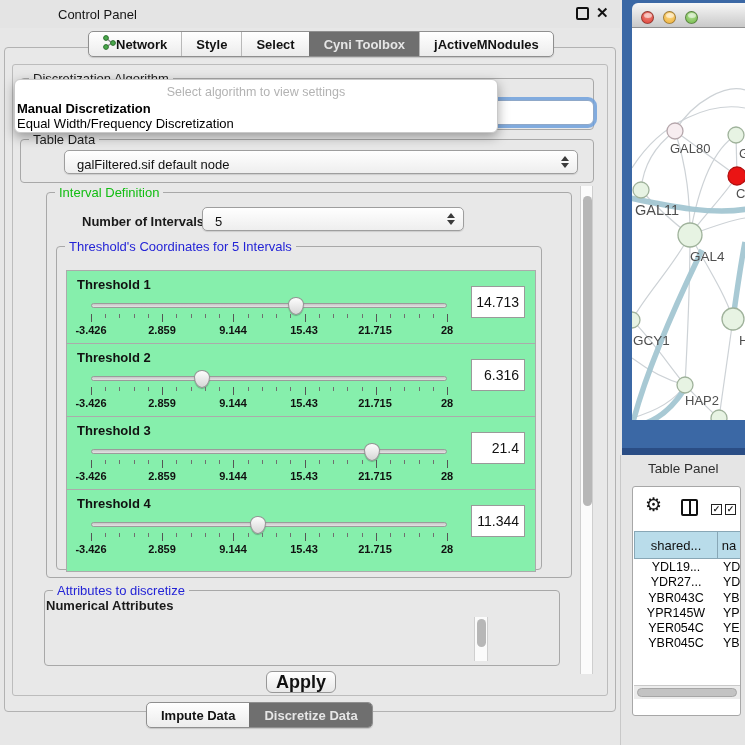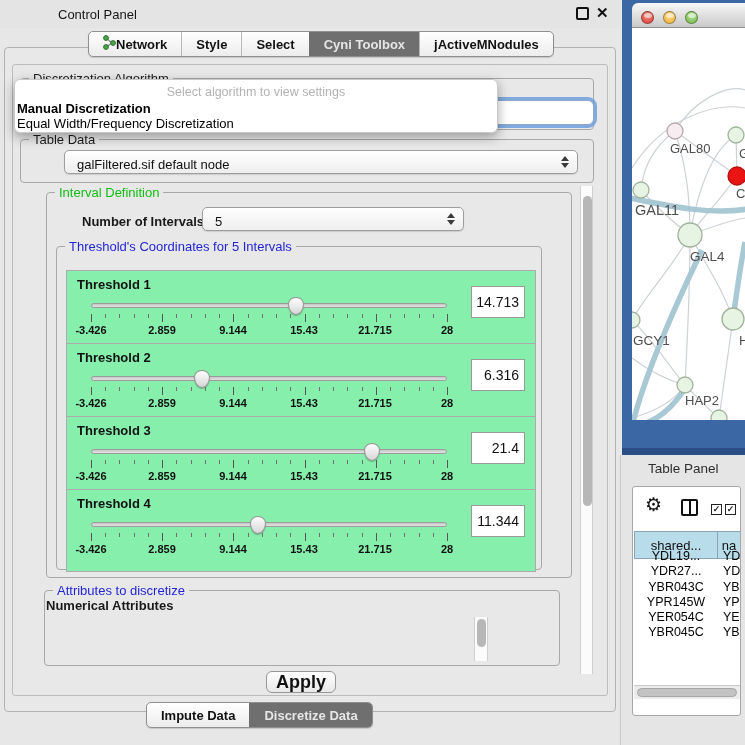--- a/index.html
+++ b/index.html
@@ -82,21 +82,21 @@
   .tp-region { left:620px; top:455px; width:125px; height:290px; background:#e5e5e5; border-left:1px solid #c8c8c8; }
   .tp-title { left:648px; top:461px; font-size:13.5px; color:#2e2e2e; }
   .tp-box { left:632px; top:486px; width:109px; height:230px; background:#fff; border:1px solid #a7a7a7; border-radius:3px; overflow:hidden; }
   .gear { position:absolute; left:12px; top:8px; font-size:19px; color:#141414; line-height:19px; }
   .split-icon { position:absolute; left:48px; top:12px; width:17px; height:17px; border:2px solid #111; border-radius:2px; }
   .split-icon::after { content:""; position:absolute; left:6px; top:0; width:2px; height:13px; background:#111; }
   .chk { position:absolute; top:17px; width:11px; height:11px; border:1.5px solid #222; font-size:9px; line-height:9px; text-align:center; color:#222; font-weight:bold; }
   .tp-header { position:absolute; left:1px; top:44px; width:107px; height:28px; display:flex; }
   .tp-hcell { background:#b9dcea; border:1px solid #88a7b6; border-left:none; display:flex; align-items:center; justify-content:center; font-size:13px; color:#111; }
   .tp-hcell:first-child { border-left:1px solid #88a7b6; }
-  .tp-rows { position:absolute; left:1px; top:62px; width:107px; height:92px; overflow:hidden; }
+  .tp-rows { position:absolute; left:1px; top:73px; width:107px; height:92px; overflow:hidden; }
   .tp-row { display:flex; height:15.3px; }
   .tp-c1 { width:84px; text-align:center; font-size:12.5px; color:#050505; white-space:nowrap; }
   .tp-c2 { width:23px; padding-left:5px; font-size:12.5px; color:#050505; white-space:nowrap; overflow:hidden; }
   .tp-hscroll { position:absolute; left:1px; top:198px; width:107px; height:14px; background:#ececec; border-top:1px solid #c9c9c9; }
 
   svg text { font-family:"Liberation Sans",sans-serif; }
 </style>
 </head>
 <body>
 

